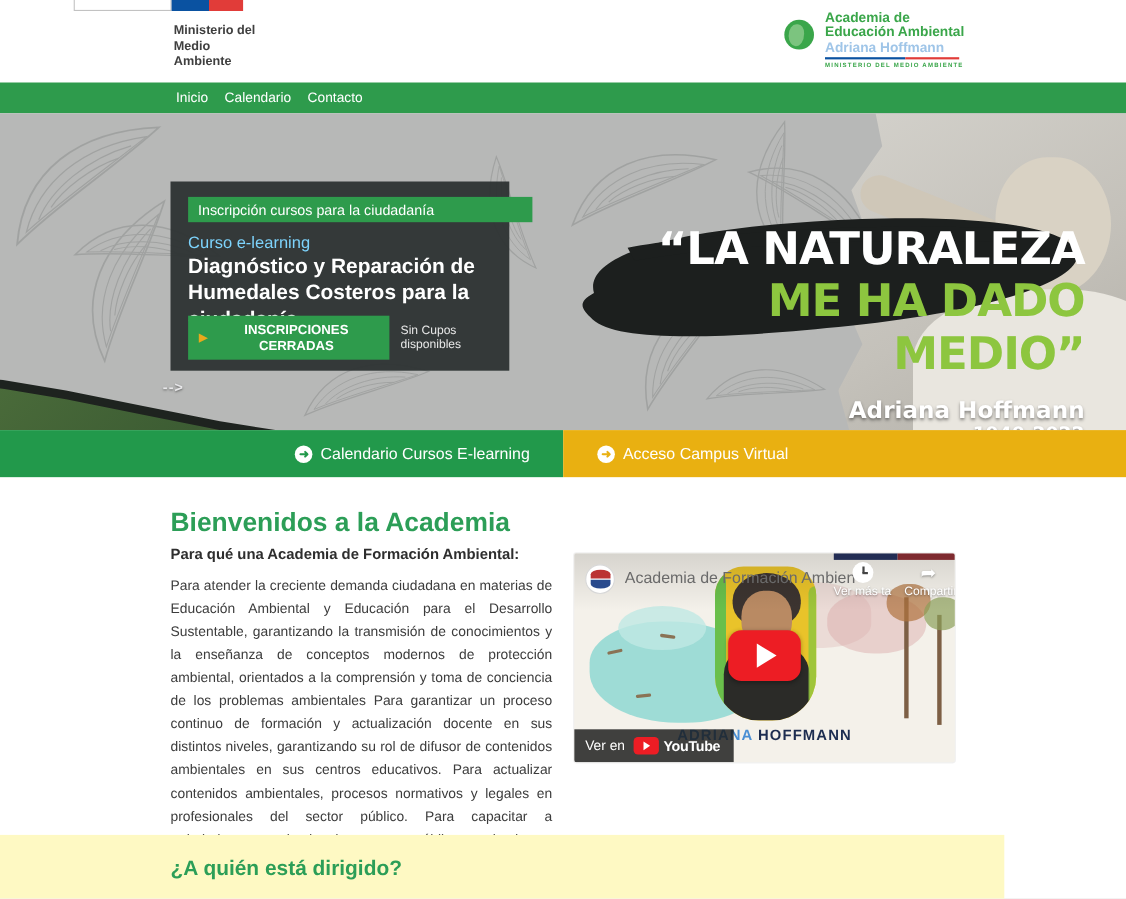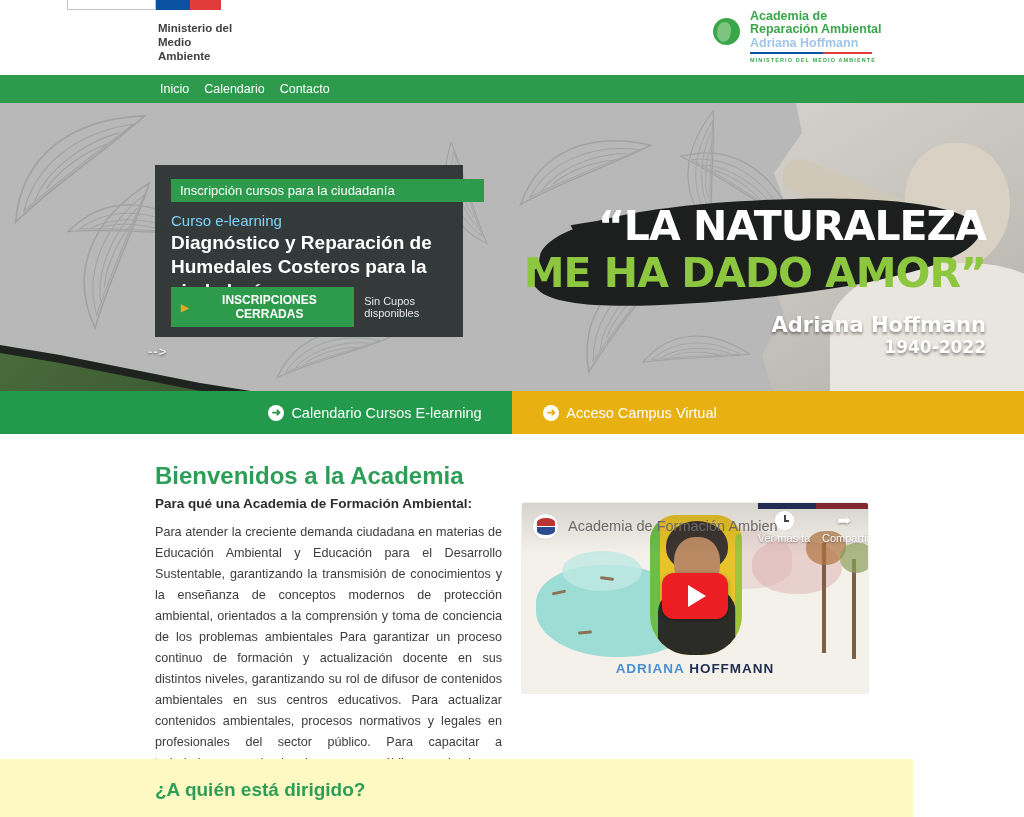--- a/index.html
+++ b/index.html
@@ -144,21 +144,21 @@
     <div class="ministry-text">
       <div>Ministerio del</div>
       <div>Medio</div>
       <div>Ambiente</div>
     </div>
 
     <div class="acad-logo">
       <div class="acad-circle"></div>
       <div class="acad-text">
         <div class="acad-l1">Academia de</div>
-        <div class="acad-l1">Reparación Ambiental</div>
+        <div class="acad-l1">Educación Ambiental</div>
         <div class="acad-l3">Adriana Hoffmann</div>
         <div class="acad-underline">
           <div class="u-blue"></div>
           <div class="u-red"></div>
         </div>
         <div class="acad-l4">MINISTERIO DEL MEDIO AMBIENTE</div>
       </div>
     </div>
   </div>
 
@@ -219,21 +219,21 @@
     </div>
 
     <div class="carousel-arrow">--&gt;</div>
 
     <div class="quote-wrap">
       <svg class="quote-brush" width="478" height="150" viewBox="0 0 478 150">
         <path d="M28,70 C20,38 90,16 230,12 C360,8 460,22 468,48 C474,72 400,98 260,108 C130,117 46,114 26,94 C16,84 12,78 28,70 Z" fill="#1c1f1e" transform="rotate(-2 239 75)"></path>
         <path d="M60,30 C140,18 300,14 420,26 L414,38 C300,28 150,30 66,42 Z" fill="#1c1f1e" transform="rotate(-2 239 75)"></path>
       </svg>
       <div class="quote-l1">“LA NATURALEZA</div>
-      <div class="quote-l2">ME HA DADO AMOR”</div>
+      <div class="quote-l2">ME HA DADO MEDIO”</div>
       <div class="quote-author">Adriana Hoffmann</div>
       <div class="quote-years">1940-2022</div>
     </div>
   </div>
 
   <div class="cta-row">
     <a href="#" class="cta cta-green">
       <span class="cta-inner">
         <span class="cta-arrow">➜</span>
         <span>Calendario Cursos E-learning</span>
@@ -287,20 +287,29 @@
       </div>
 
       <div class="play-btn">
         <div class="play-tri"></div>
       </div>
 
       <div class="caption">
         <span class="c-first">ADRIANA</span><span class="c-last"> HOFFMANN</span>
       </div>
 
+      <div class="yt-watchon">
+        <span>Ver en</span>
+        <span class="yt-logo">
+          <span class="yt-logo-box">
+              <span class="yt-logo-tri"></span>
+            </span>
+          <span class="yt-logo-text">YouTube</span>
+        </span>
+      </div>
     </div>
   </div>
 
   <div class="audience">
     <h3 class="audience-title">¿A quién está dirigido?</h3>
   </div>
 
 </div>
 
 </body></html>

